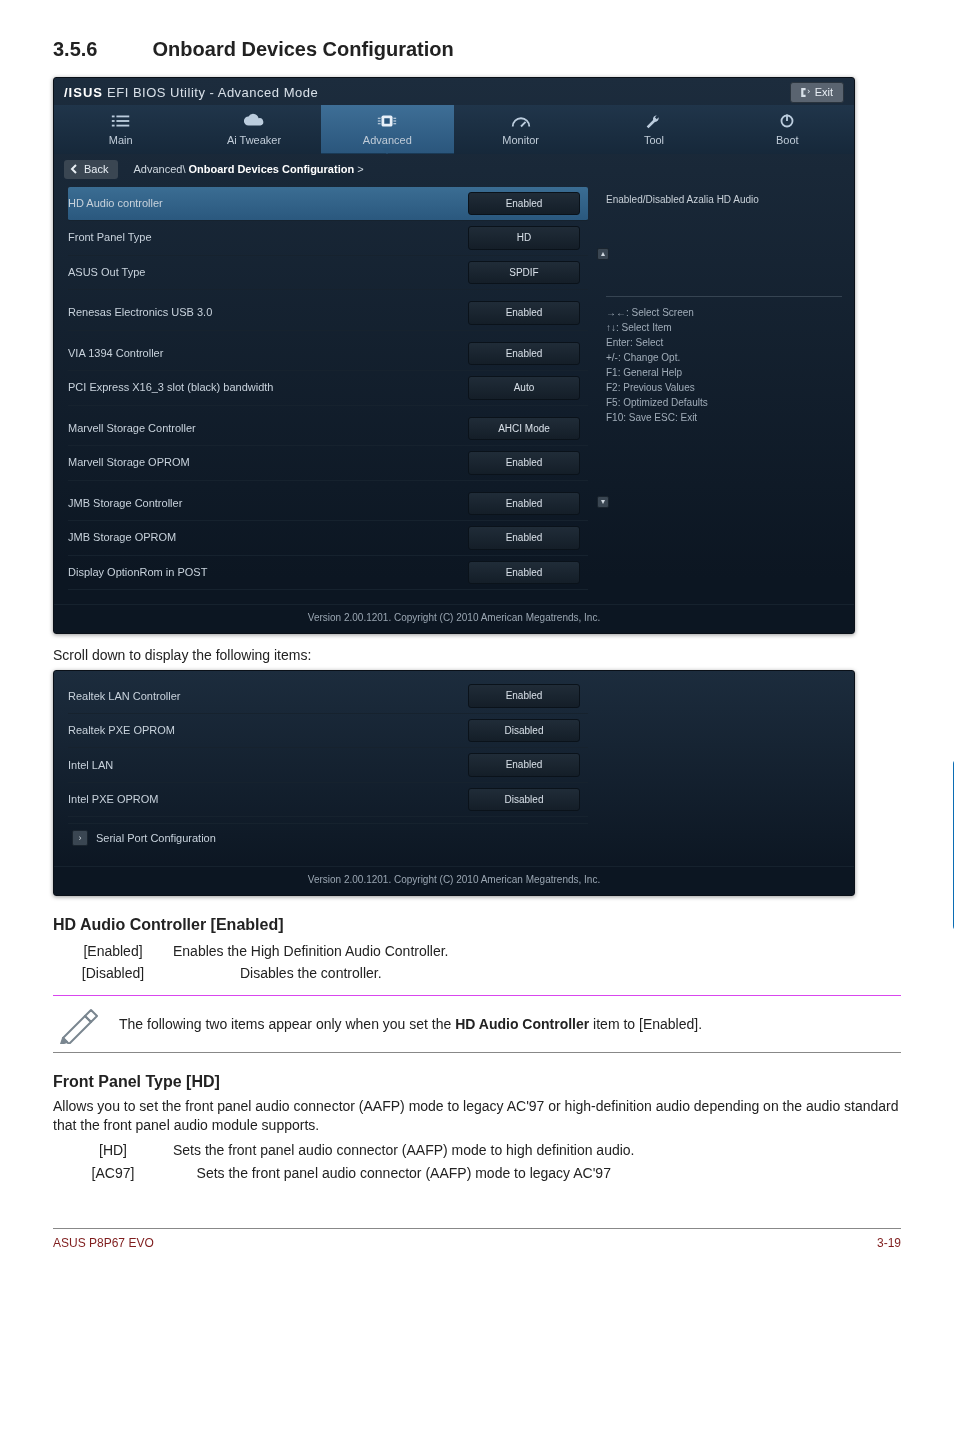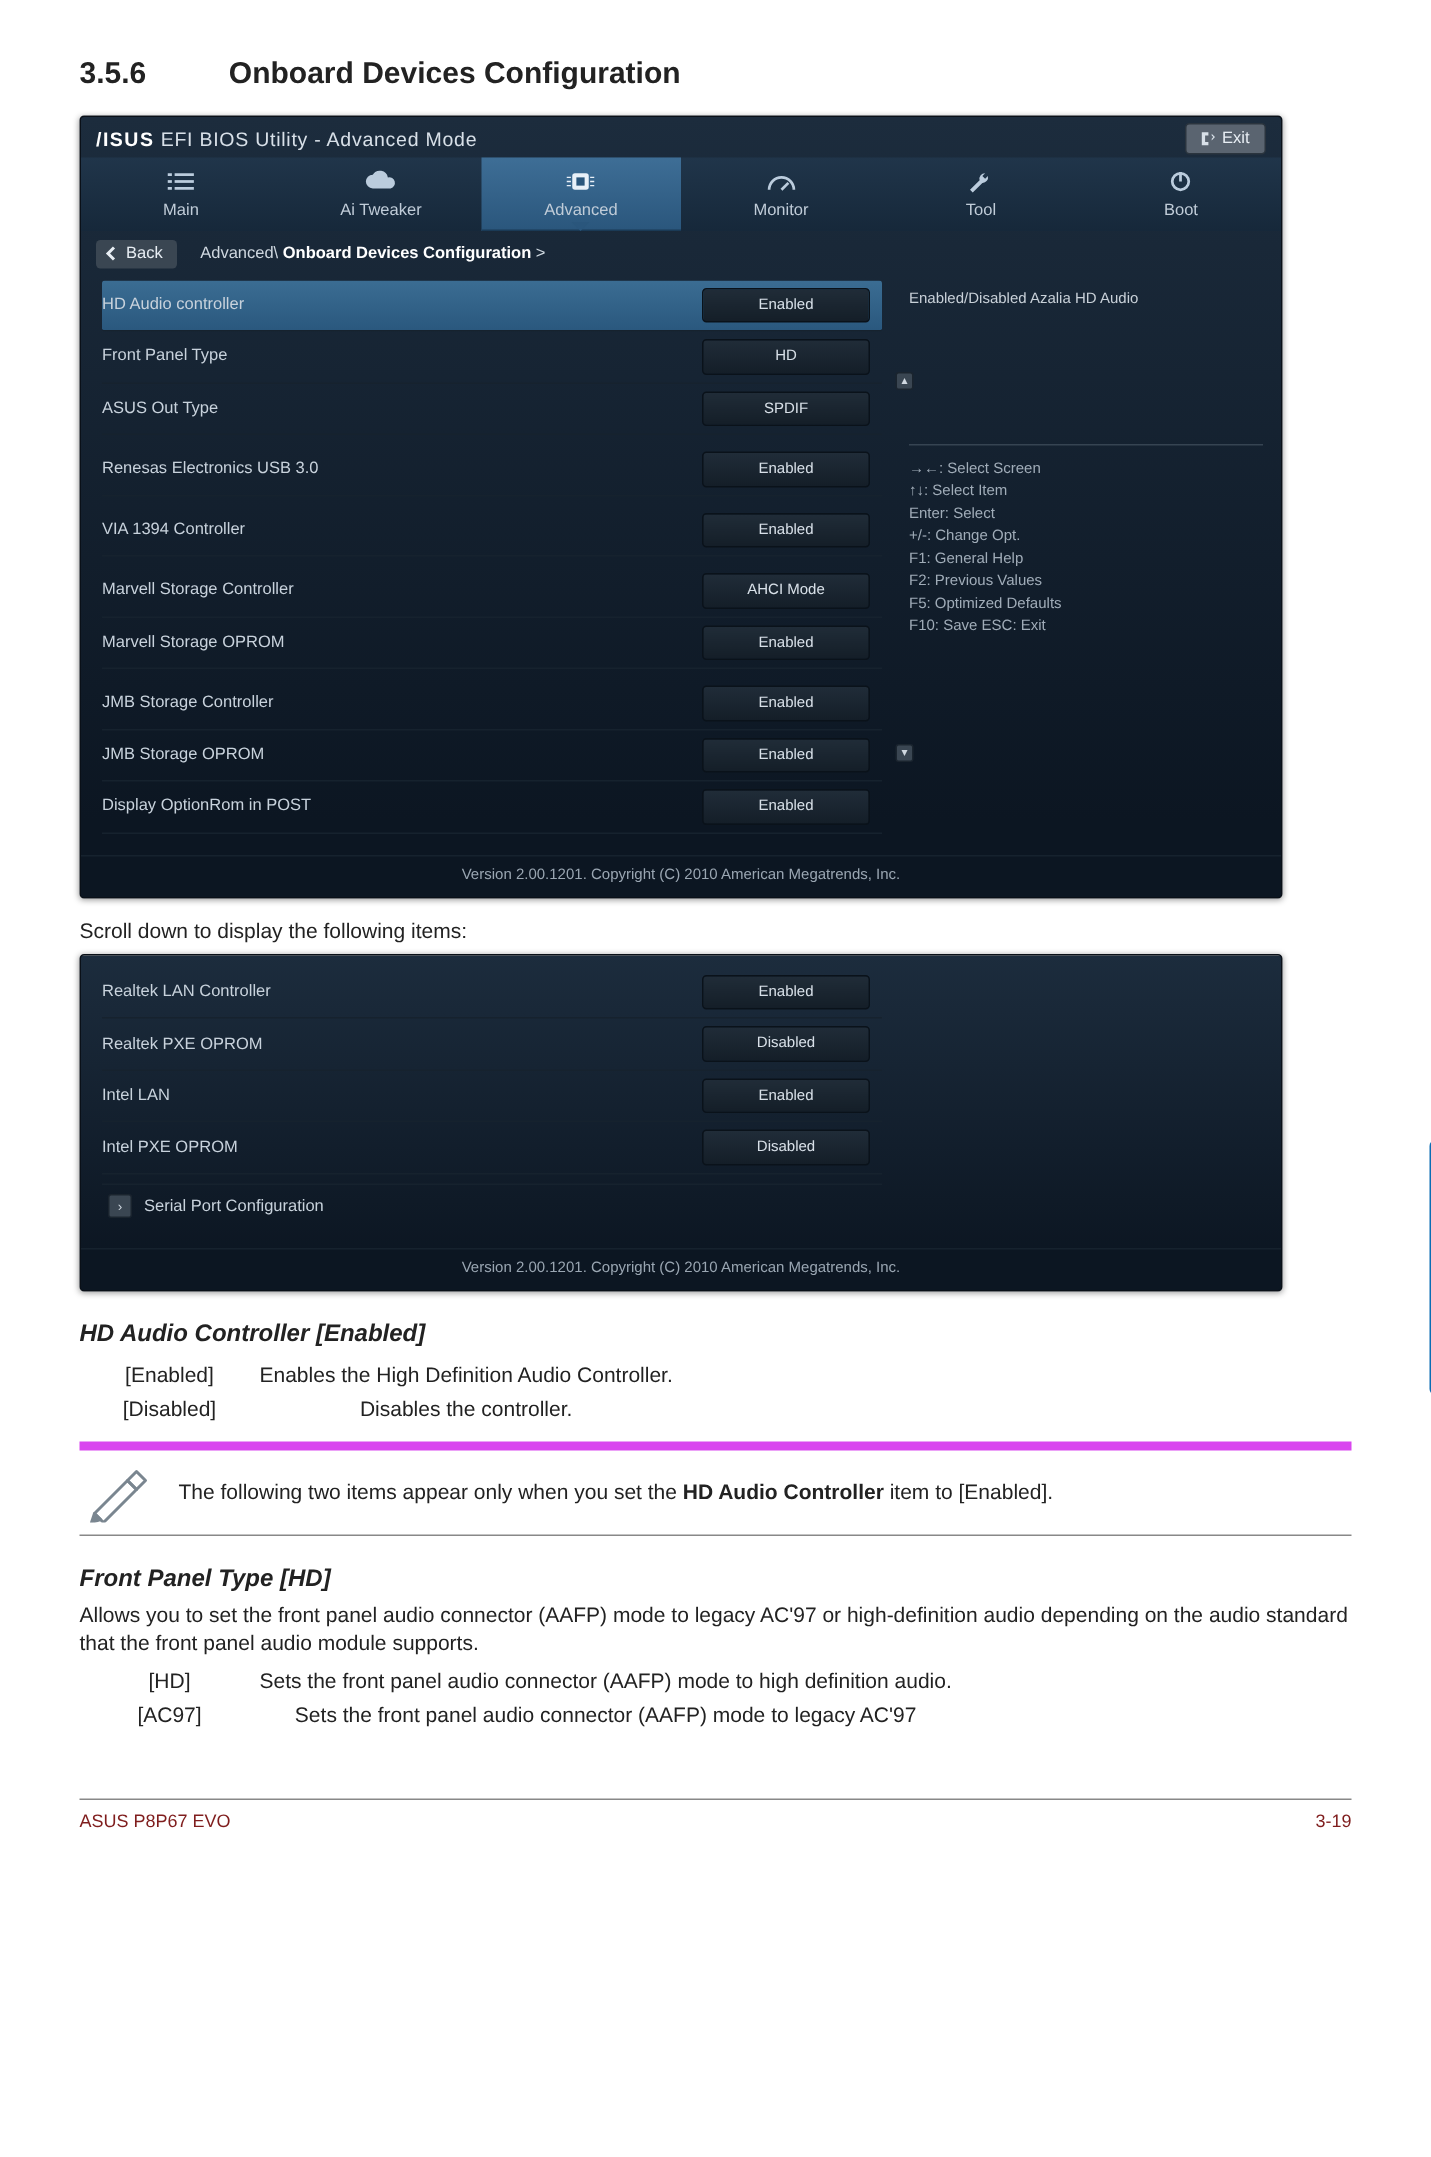--- a/index.html
+++ b/index.html
@@ -52,33 +52,32 @@
   h2 {
     font-size:20px;
     font-weight:bold;
     margin:0 0 14px 0;
   }
   h2 .secnum { display:inline-block; width:94px; }
   h3 {
     font-size:16px;
     font-weight:bold;
     margin:18px 0 4px 0;
-    font-style:italic;
   }
   p { margin:4px 0; }
   
   table.opts { border-collapse:collapse; margin-top:4px;text-align:center; }
   table.opts td { vertical-align:top; padding:2px 0; }
   table.opts td.k { width:120px; }
   
   .note {
     display:flex;
     align-items:center;
     gap:18px;
-    border-top:6px solid #d946ef;
+    border-top:1px solid #d946ef;
     border-bottom:1px solid #888;
     padding:8px 4px;
     margin:10px 0 6px 0;
   }
   .note .pen { width:44px; height:40px; flex:0 0 44px; }
   .note .pen svg { width:100%; height:100%; }
   
   .pgfoot {
     display:flex;
     justify-content:space-between;
@@ -361,20 +360,24 @@
           </div>
           <div class="brow gap"></div>
           <div class="brow">
             <span>Renesas Electronics USB 3.0</span>
             <span class="chip">Enabled</span>
           </div>
           <div class="brow gap"></div>
           <div class="brow">
             <span>VIA 1394 Controller</span>
             <span class="chip">Enabled</span>
+          </div>
+          <div class="brow">
+            <span>PCI Express X16_3 slot (black) bandwidth</span>
+            <span class="chip">Auto</span>
           </div>
           <div class="brow gap"></div>
           <div class="brow">
             <span>Marvell Storage Controller</span>
             <span class="chip">AHCI Mode</span>
           </div>
           <div class="brow">
             <span>Marvell Storage OPROM</span>
             <span class="chip">Enabled</span>
           </div>

